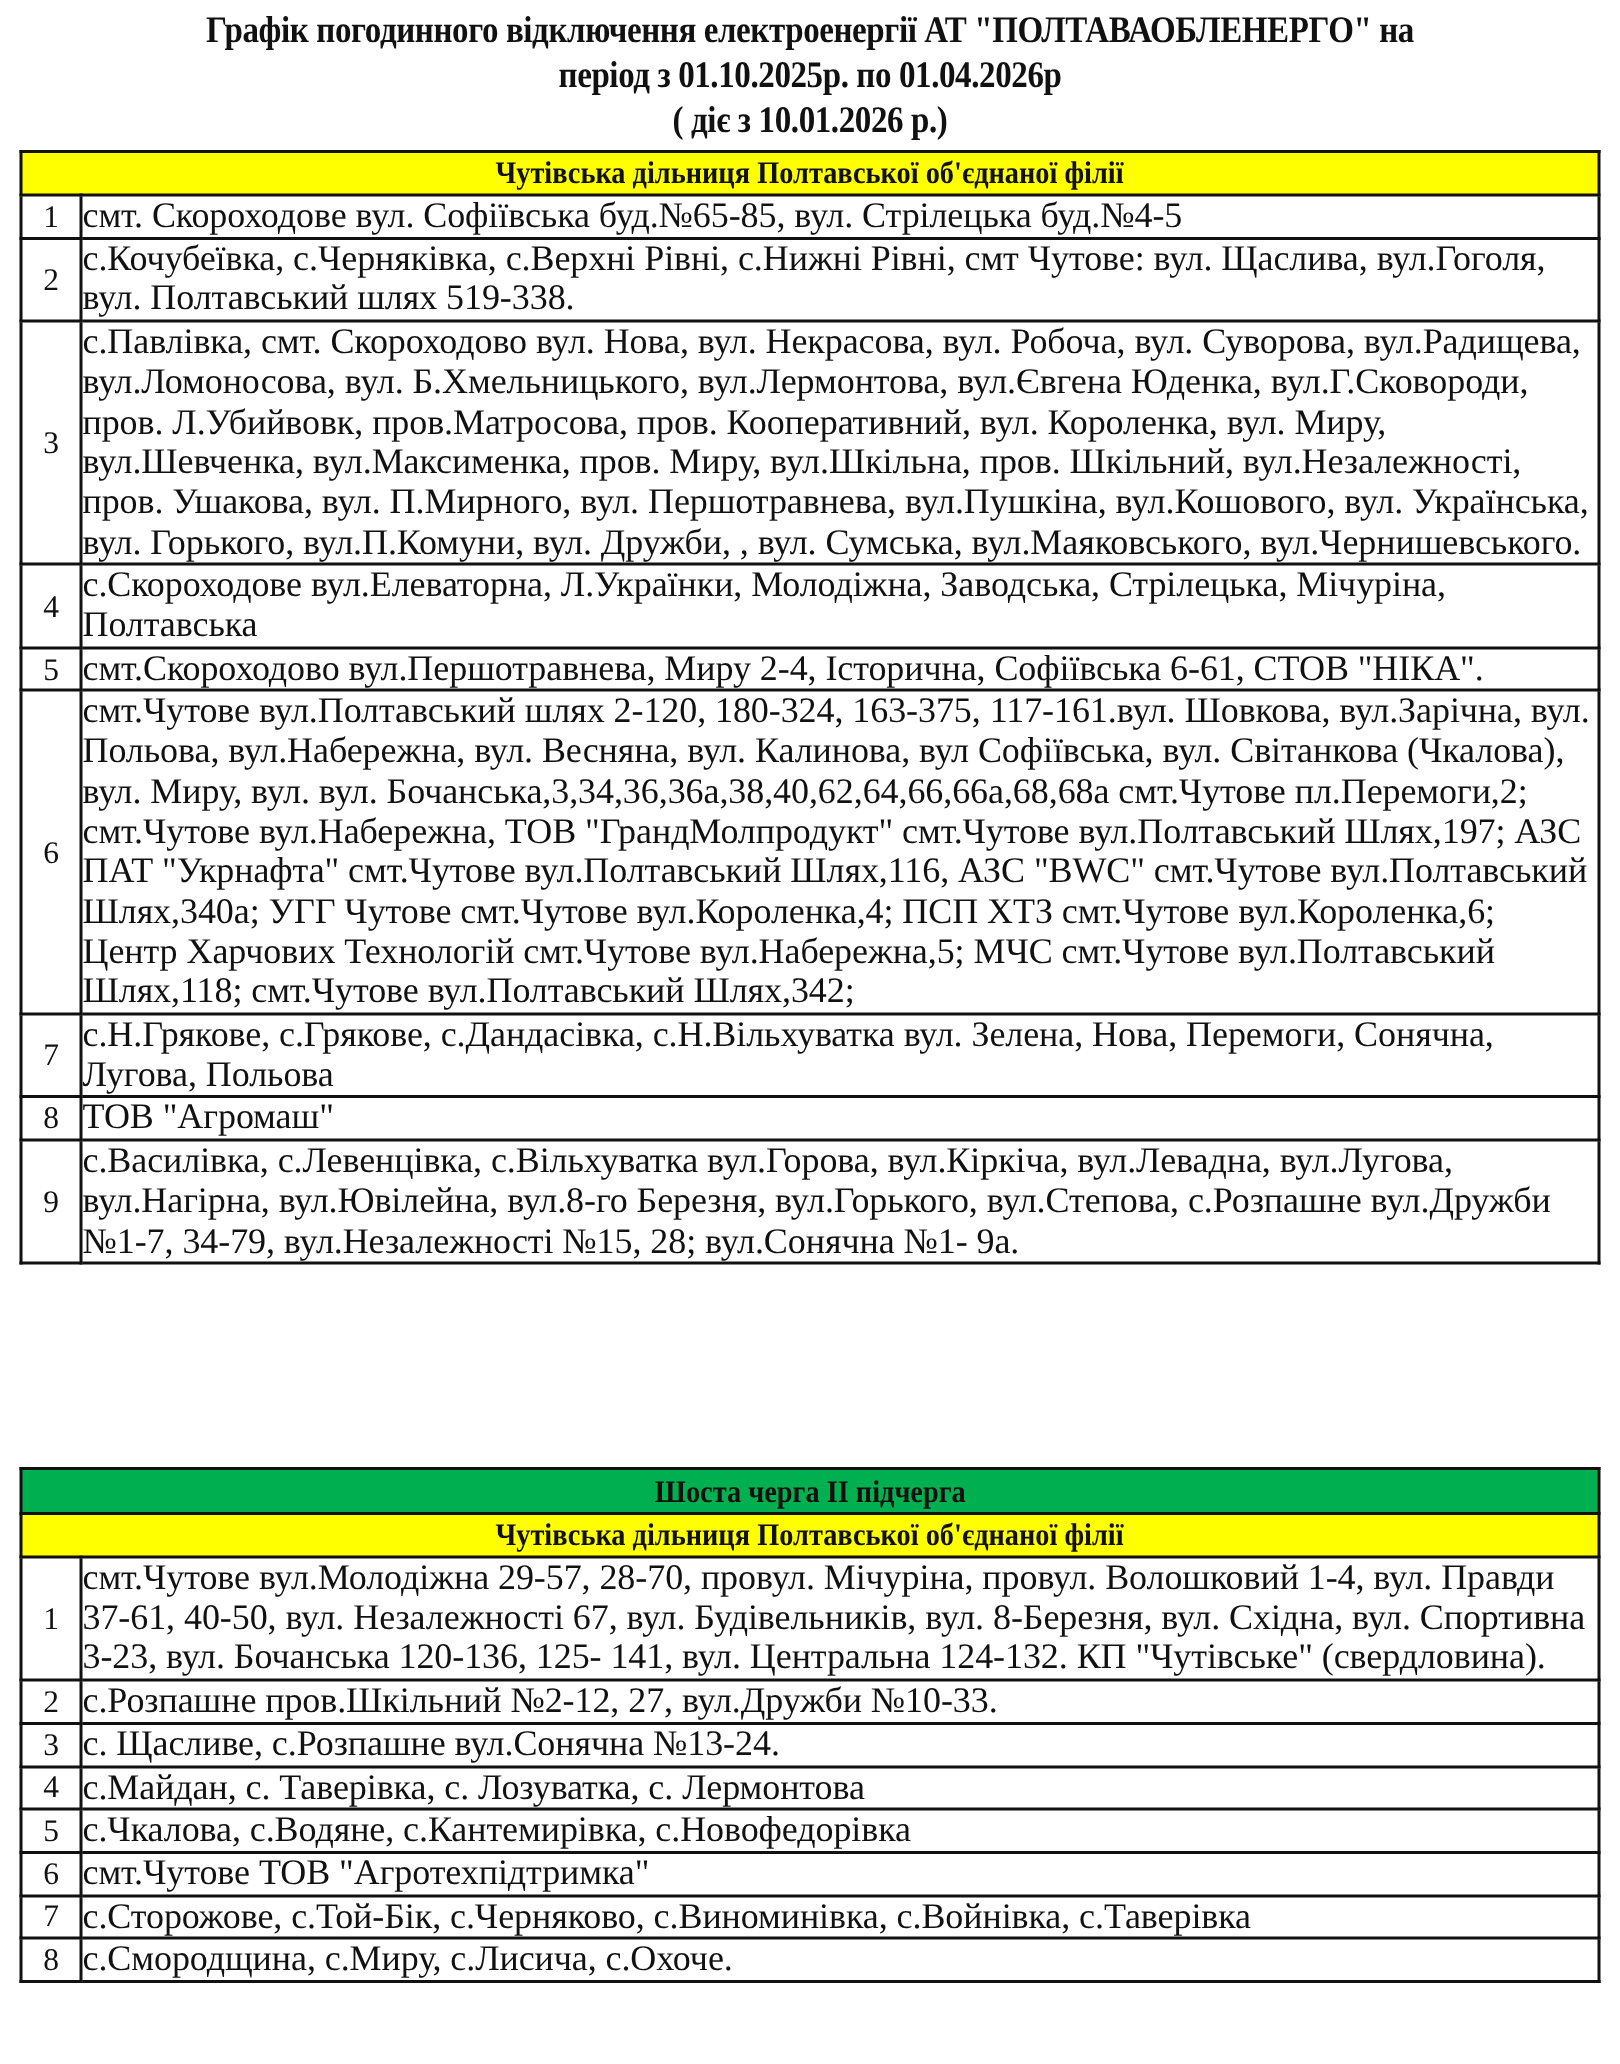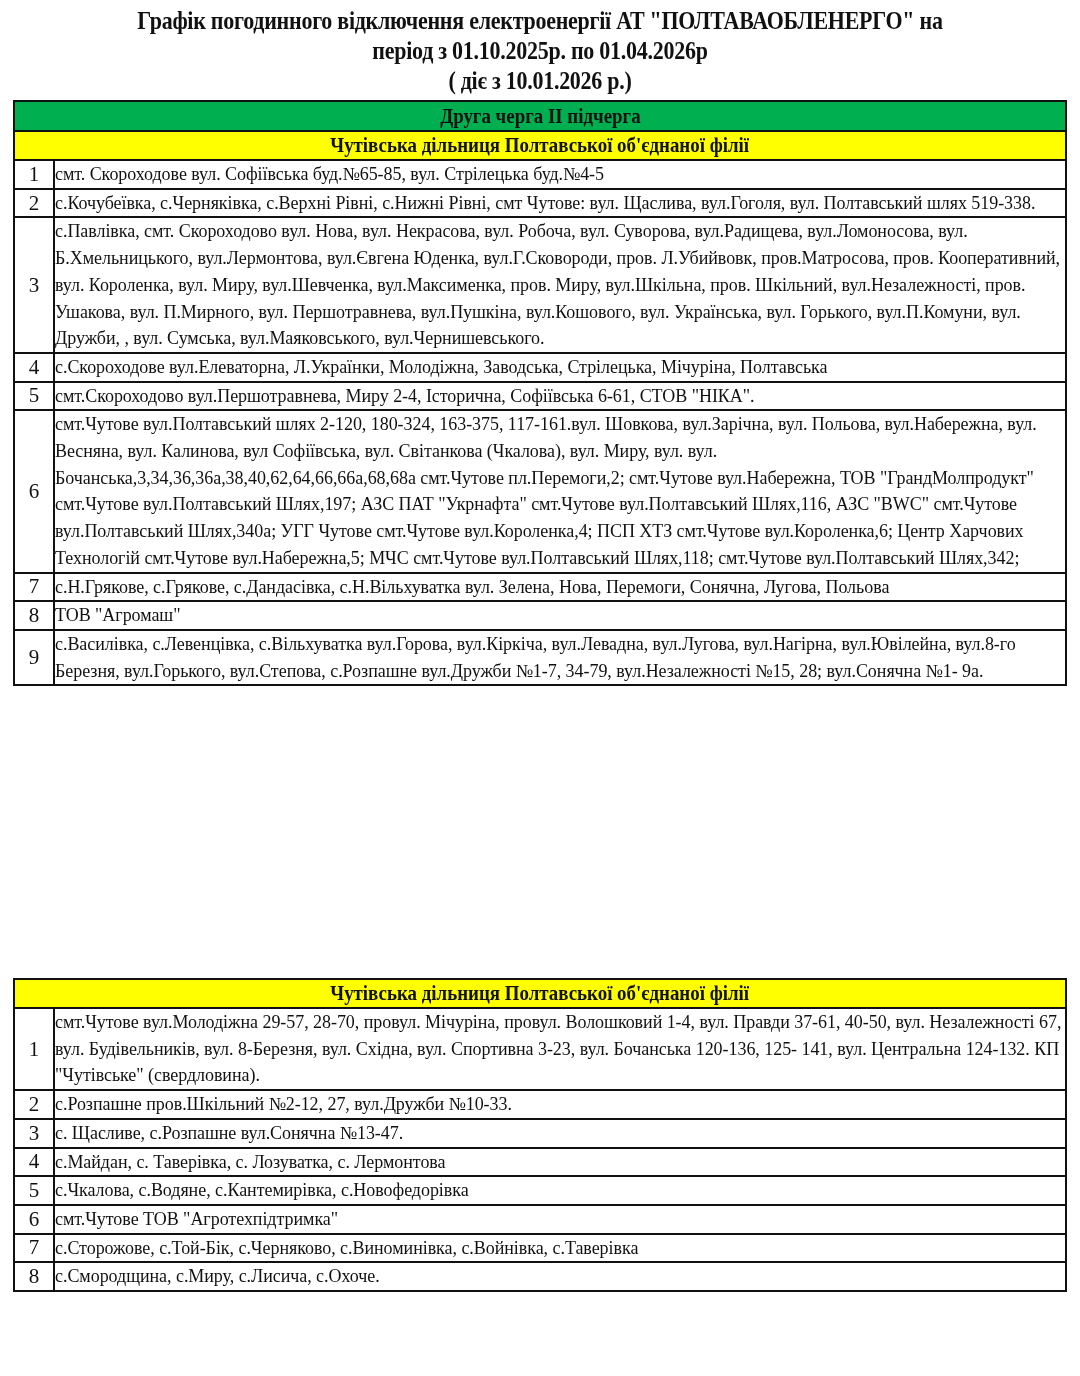--- a/index.html
+++ b/index.html
@@ -10,42 +10,39 @@
            transform: scaleX(0.88); transform-origin: center top; }
   .title div { white-space: nowrap; }
   table.sched { position: absolute; left: 13px; width: 1054px; border-collapse: collapse;
                 table-layout: fixed; }
   table.sched td { border: 2.5px solid #111; padding: 0; vertical-align: middle; }
   td.band { text-align: center; font-weight: bold; font-size: 21px; height: 28px; line-height: 28px; }
   td.band span { display: inline-block; transform: scaleX(0.9); }
   td.green { background: #00b050; }
   td.yellow { background: #ffff00; height: 27px; line-height: 27px; }
   td.num { width: 40px; text-align: center; font-size: 21px; }
-  td.txt { font-size: 18px; line-height: 26.7px; padding: 0 8px 0 11px; letter-spacing: -0.05px; }
+  td.txt { font-size: 24px; line-height: 26.7px; padding: 0 8px 0 11px; letter-spacing: -0.05px; }
   #t1 { top: 100px; }
   #t2 { top: 978px; }
 </style>
 </head>
 <body>
 
 <div class="title">
   <div>Графік погодинного відключення електроенергії АТ "ПОЛТАВАОБЛЕНЕРГО" на</div>
   <div>період з 01.10.2025р. по 01.04.2026р</div>
   <div>( діє з 10.01.2026 р.)</div>
 </div>
 
 <table class="sched" id="t1">
   <colgroup>
       <col style="width:40px">
       <col>
     </colgroup>
   <tbody>
-    <tr>
-      <td class="band green" colspan="2" style="background: rgb(0, 176, 80);"><span>Друга черга ІІ підчерга</span></td>
-    </tr>
     <tr>
       <td class="band yellow" colspan="2" style="background: rgb(255, 255, 0);"><span>Чутівська дільниця Полтавської об'єднаної філії</span></td>
     </tr>
     <tr>
         <td class="num">1</td>
         <td class="txt">смт. Скороходове вул. Софіївська буд.№65-85, вул. Стрілецька буд.№4-5</td>
       </tr>
     <tr>
         <td class="num">2</td>
         <td class="txt">с.Кочубеївка, с.Черняківка, с.Верхні Рівні, с.Нижні Рівні, смт Чутове: вул. Щаслива, вул.Гоголя, вул. Полтавський шлях 519-338.</td>
@@ -81,33 +78,36 @@
   </tbody>
 </table>
 
 <table class="sched" id="t2">
   <colgroup>
       <col style="width:40px">
       <col>
     </colgroup>
   <tbody>
     <tr>
+      <td class="band green" colspan="2" style="background: rgb(0, 176, 80);"><span>Шоста черга ІІ підчерга</span></td>
+    </tr>
+    <tr>
       <td class="band yellow" colspan="2" style="background: rgb(255, 255, 0);"><span>Чутівська дільниця Полтавської об'єднаної філії</span></td>
     </tr>
     <tr>
         <td class="num">1</td>
         <td class="txt">смт.Чутове вул.Молодіжна 29-57, 28-70, провул. Мічуріна, провул. Волошковий 1-4, вул. Правди 37-61, 40-50, вул. Незалежності 67, вул. Будівельників, вул. 8-Березня, вул. Східна, вул. Спортивна 3-23, вул. Бочанська 120-136, 125- 141, вул. Центральна 124-132. КП "Чутівське" (свердловина).</td>
       </tr>
     <tr>
         <td class="num">2</td>
         <td class="txt">с.Розпашне пров.Шкільний №2-12, 27, вул.Дружби №10-33.</td>
       </tr>
     <tr>
         <td class="num">3</td>
-        <td class="txt">с. Щасливе, с.Розпашне вул.Сонячна №13-47.</td>
+        <td class="txt">с. Щасливе, с.Розпашне вул.Сонячна №13-24.</td>
       </tr>
     <tr>
         <td class="num">4</td>
         <td class="txt">с.Майдан, с. Таверівка, с. Лозуватка, с. Лермонтова</td>
       </tr>
     <tr>
         <td class="num">5</td>
         <td class="txt">с.Чкалова, с.Водяне, с.Кантемирівка, с.Новофедорівка</td>
       </tr>
     <tr>

